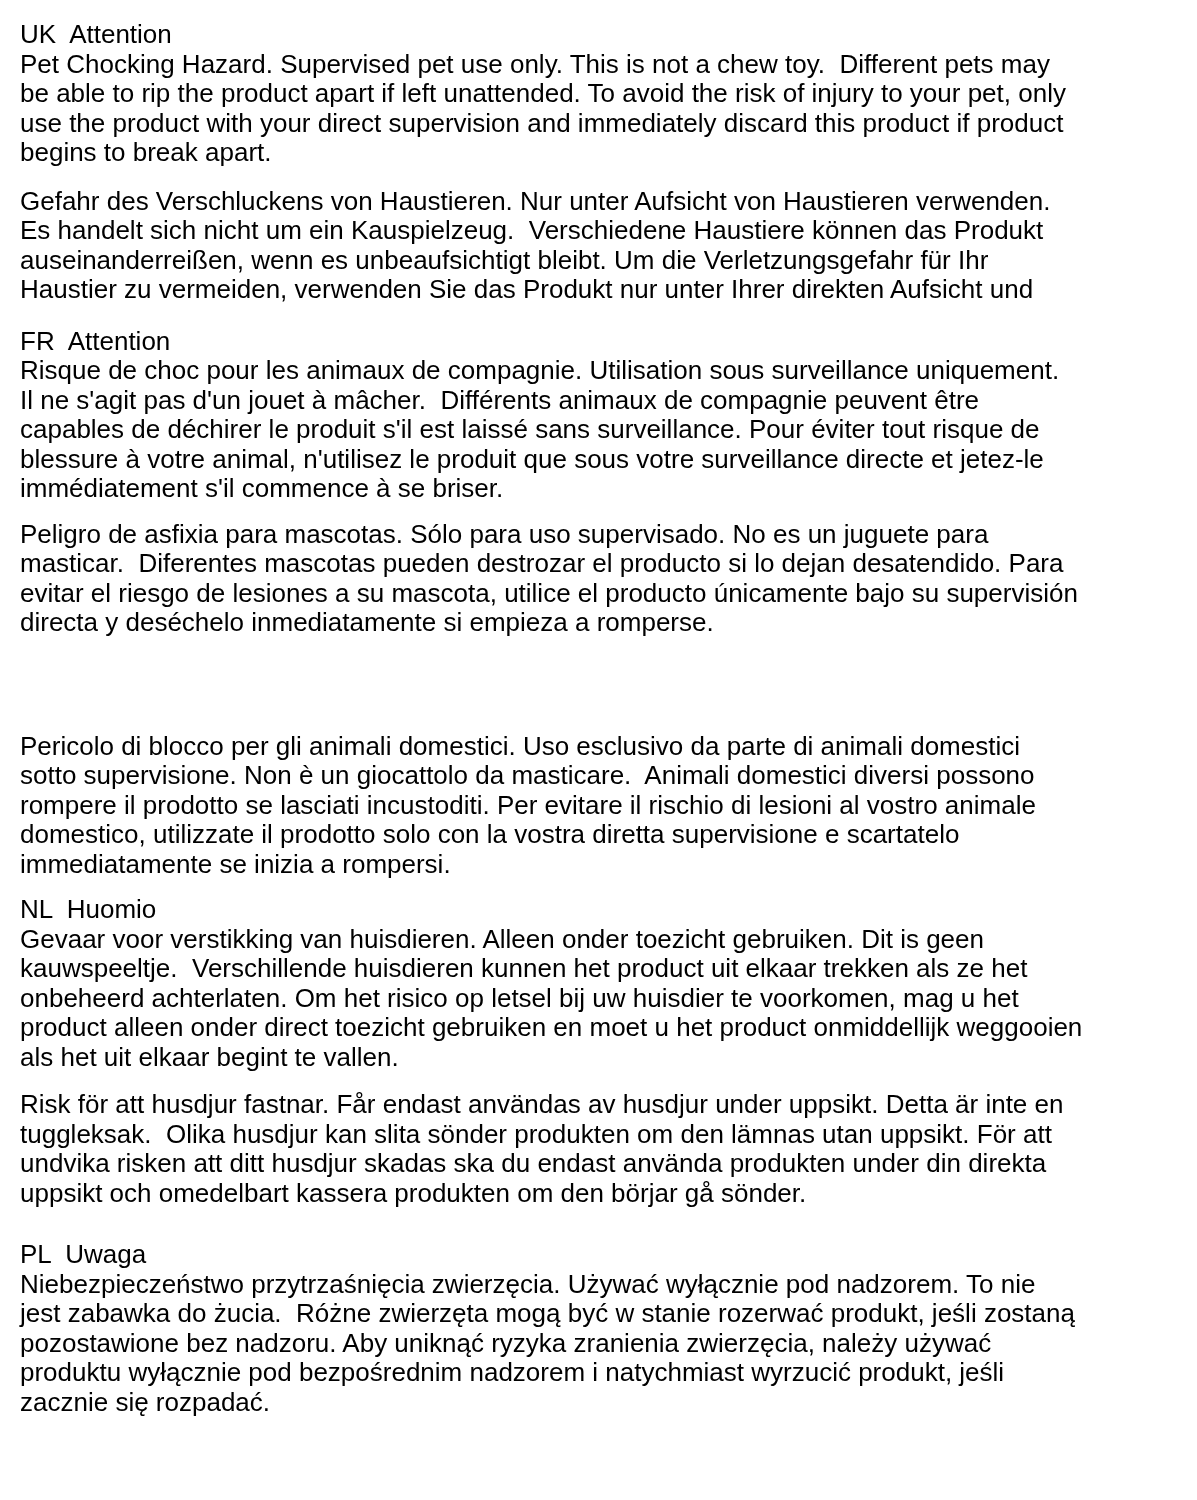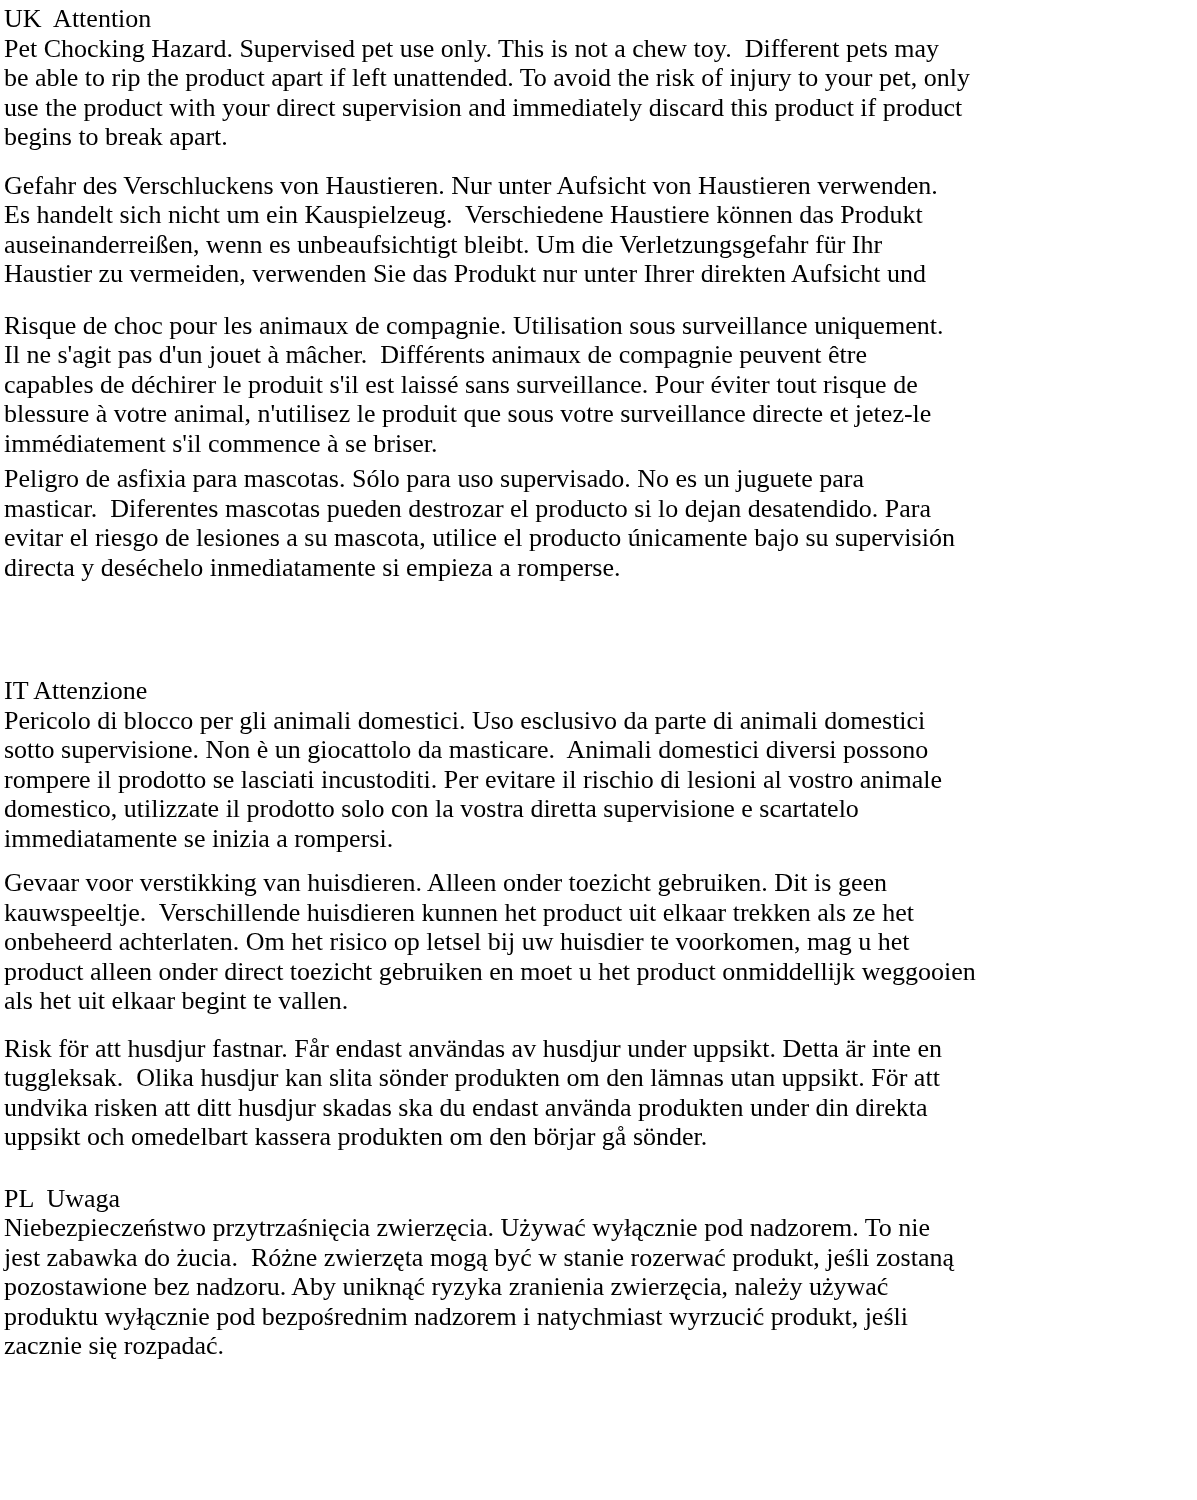--- a/index.html
+++ b/index.html
@@ -13,21 +13,21 @@
     background: #ffffff;
     color: #000000;
     font-family: "Liberation Sans", "DejaVu Sans", sans-serif;
     font-size: 26px;
     line-height: 29.5px;
     padding: 4px 6px 0 4px;
     box-sizing: border-box;
     overflow: hidden;
     letter-spacing: 0px;
   }
-  .warning-section { margin: 0; font-family: Liberation Serif, serif; }
+  .warning-section { margin: 16px; }
   .heading   { white-space: pre-wrap; }
   .body-text { white-space: pre-wrap; }
   .sec-de { margin-top: 19px; }
   .sec-fr { margin-top: 22px; }
   .sec-es { margin-top: 6px;  }
   .sec-it { margin-top: 94px; }
   .sec-nl { margin-top: 15px; }
   .sec-se { margin-top: 18px; }
   .sec-pl { margin-top: 32px; }
 </style>
@@ -45,44 +45,45 @@
   </section>
 
   <section class="warning-section sec-de">
     <div class="body-text">Gefahr des Verschluckens von Haustieren. Nur unter Aufsicht von Haustieren verwenden.
 Es handelt sich nicht um ein Kauspielzeug.  Verschiedene Haustiere können das Produkt
 auseinanderreißen, wenn es unbeaufsichtigt bleibt. Um die Verletzungsgefahr für Ihr
 Haustier zu vermeiden, verwenden Sie das Produkt nur unter Ihrer direkten Aufsicht und</div>
   </section>
 
   <section class="warning-section sec-fr">
+    <div class="heading">FR  Attention</div>
     <div class="body-text">Risque de choc pour les animaux de compagnie. Utilisation sous surveillance uniquement.
 Il ne s'agit pas d'un jouet à mâcher.  Différents animaux de compagnie peuvent être
 capables de déchirer le produit s'il est laissé sans surveillance. Pour éviter tout risque de
 blessure à votre animal, n'utilisez le produit que sous votre surveillance directe et jetez-le
 immédiatement s'il commence à se briser.</div>
   </section>
 
   <section class="warning-section sec-es">
     <div class="body-text">Peligro de asfixia para mascotas. Sólo para uso supervisado. No es un juguete para
 masticar.  Diferentes mascotas pueden destrozar el producto si lo dejan desatendido. Para
 evitar el riesgo de lesiones a su mascota, utilice el producto únicamente bajo su supervisión
 directa y deséchelo inmediatamente si empieza a romperse.</div>
   </section>
 
   <section class="warning-section sec-it">
-    <div class="heading">IT Attenzione</div>
     <div class="body-text">Pericolo di blocco per gli animali domestici. Uso esclusivo da parte di animali domestici
 sotto supervisione. Non è un giocattolo da masticare.  Animali domestici diversi possono
 rompere il prodotto se lasciati incustoditi. Per evitare il rischio di lesioni al vostro animale
 domestico, utilizzate il prodotto solo con la vostra diretta supervisione e scartatelo
 immediatamente se inizia a rompersi.</div>
   </section>
 
   <section class="warning-section sec-nl">
+    <div class="heading">NL  Huomio</div>
     <div class="body-text">Gevaar voor verstikking van huisdieren. Alleen onder toezicht gebruiken. Dit is geen
 kauwspeeltje.  Verschillende huisdieren kunnen het product uit elkaar trekken als ze het
 onbeheerd achterlaten. Om het risico op letsel bij uw huisdier te voorkomen, mag u het
 product alleen onder direct toezicht gebruiken en moet u het product onmiddellijk weggooien
 als het uit elkaar begint te vallen.</div>
   </section>
 
   <section class="warning-section sec-se">
     <div class="body-text">Risk för att husdjur fastnar. Får endast användas av husdjur under uppsikt. Detta är inte en
 tuggleksak.  Olika husdjur kan slita sönder produkten om den lämnas utan uppsikt. För att

